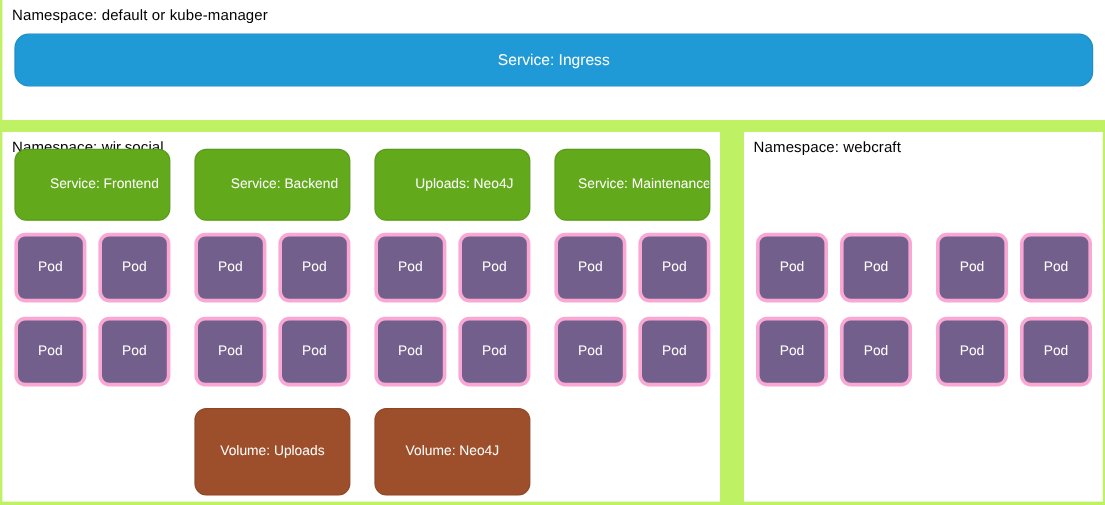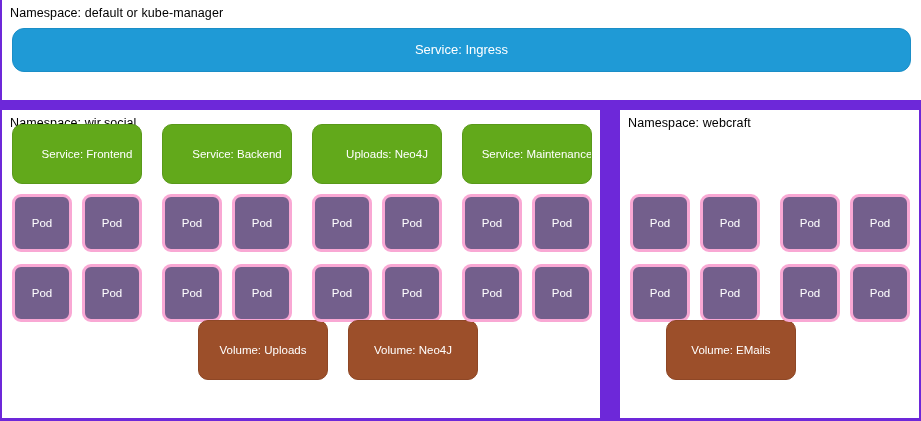--- a/index.html
+++ b/index.html
@@ -8,21 +8,21 @@
     padding: 0;
     background: #ffffff;
   }
   body {
     font-family: "Liberation Sans", sans-serif;
   }
   #diagram {
     position: relative;
     width: 921px;
     height: 421px;
-    background: #6d28d9;
+    background: #bef264;
     overflow: hidden;
   }
 
   
   .ns-panel {
     position: absolute;
     background: #ffffff;
     box-sizing: border-box;
   }
   #ns-top    { left: 2px;   top: 0px;   width: 919px; height: 100px; }
@@ -102,24 +102,23 @@
     width: 60px;
     height: 58px;
   }
   .pod-c0 { left: 0px; }
   .pod-c1 { left: 70px; }
   .pod-r0 { top: 0px; }
   .pod-r1 { top: 70px; }
 
   .svc-group .node.volume {
     left: 0;
-    top: 196px;
+    top: 216px;
     width: 130px;
-    height: 60px;
-    margin-left: 36px;
+    height: 73px;
   }
 </style>
 </head>
 <body>
 
 <div id="diagram">
 
   <div class="ns-panel" id="ns-top">
     <div class="ns-label">Namespace: default or kube-manager</div>
     <div class="node ingress" style="left:10px; top:28px; width:899px; height:44px;">Service: Ingress</div>
@@ -174,21 +173,20 @@
   <div class="ns-panel" id="ns-right">
     <div class="ns-label">Namespace: webcraft</div>
 
     <div class="svc-group" style="left:10px;">
       <div class="pod-grid">
         <div class="node pod pod-c0 pod-r0">Pod</div>
         <div class="node pod pod-c1 pod-r0">Pod</div>
         <div class="node pod pod-c0 pod-r1">Pod</div>
         <div class="node pod pod-c1 pod-r1">Pod</div>
       </div>
-      <div class="node volume">Volume: EMails</div>
     </div>
 
     <div class="svc-group" style="left:160px;">
       <div class="pod-grid">
         <div class="node pod pod-c0 pod-r0">Pod</div>
         <div class="node pod pod-c1 pod-r0">Pod</div>
         <div class="node pod pod-c0 pod-r1">Pod</div>
         <div class="node pod pod-c1 pod-r1">Pod</div>
       </div>
     </div>

